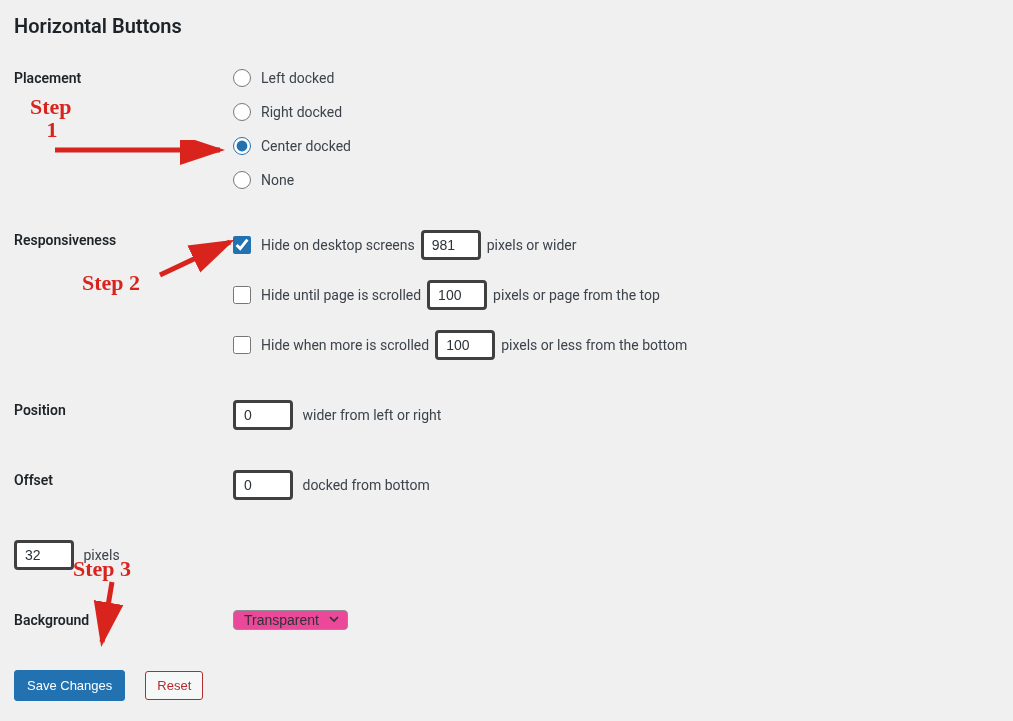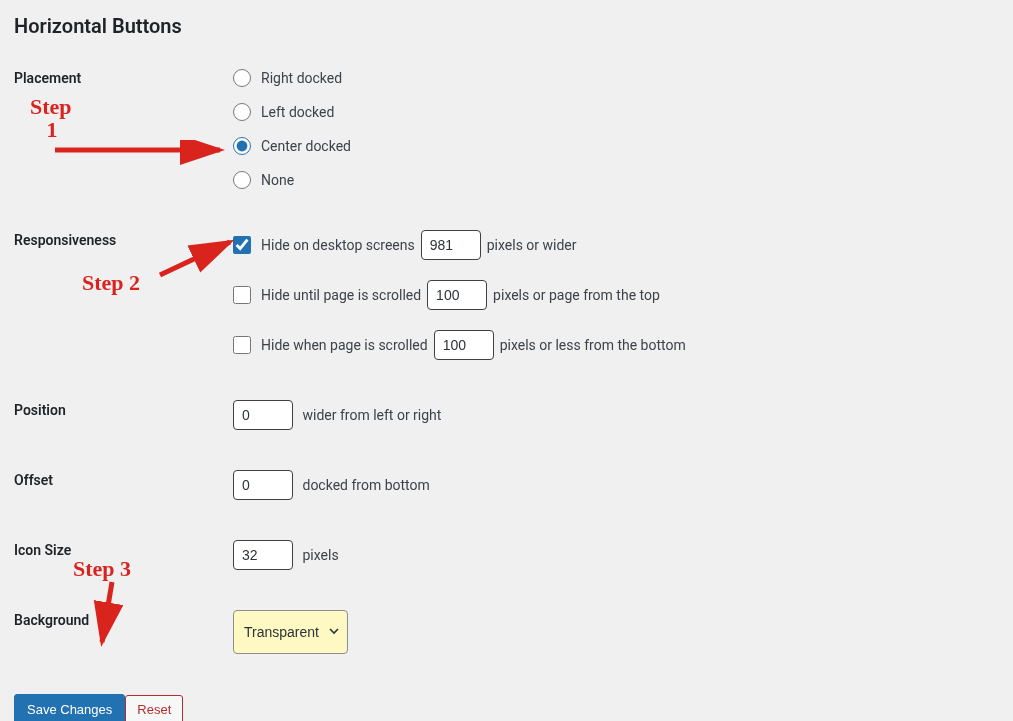--- a/index.html
+++ b/index.html
@@ -51,56 +51,57 @@
     width: 18px;
     height: 18px;
     margin-right: 10px;
     accent-color: #2271b1;
     border: 1px solid #8c8f94;
     flex-shrink: 0;
   }
   .num-input {
     width: 60px;
     height: 30px;
-    border: 1px solid #404040;
+    border: 3px solid #404040;
     border-radius: 4px;
     padding: 0 8px;
     font-size: 14px;
     background: #fff;
     color: #2c3338;
     margin: 0 6px;
   }
   .num-input.first { margin-left: 0; }
   .select-wrap {
     position: relative;
     display: inline-block;
   }
   select {
     appearance: none;
     -webkit-appearance: none;
-    height: 44px;
+    height: 20px;
     border: 1px solid #8c8f94;
     border-radius: 4px;
     padding: 0 28px 0 10px;
     font-size: 14px;
-    background: #fef9c3;
+    background: #ec4899;
     color: #2c3338;
     cursor: pointer;
   }
   .select-chevron {
     position: absolute;
     right: 8px;
     top: 50%;
     transform: translateY(-50%);
     pointer-events: none;
     color: #2c3338;
   }
   .button-row {
     margin-top: 40px;
     display: flex;
+    gap: 20px;
     align-items: center;
   }
   .btn-primary {
     background: #2271b1;
     color: #fff;
     border: 1px solid #2271b1;
     border-radius: 3px;
     padding: 7px 12px;
     font-size: 13px;
     cursor: pointer;
@@ -135,25 +136,25 @@
 
 <h2 class="section-title">Horizontal Buttons</h2>
 
 <div class="form-table">
 
   <div class="form-row tall">
     <div class="form-label">Placement</div>
     <div class="form-control">
       <div class="radio-row">
         <input type="radio" name="placement" style="">
+        <span>Left docked</span>
+      </div>
+      <div class="radio-row">
+        <input type="radio" name="placement" style="">
         <span>Right docked</span>
-      </div>
-      <div class="radio-row">
-        <input type="radio" name="placement" style="">
-        <span>Left docked</span>
       </div>
       <div class="radio-row">
         <input type="radio" name="placement" checked="" style="">
         <span>Center docked</span>
       </div>
       <div class="radio-row">
         <input type="radio" name="placement" style="">
         <span>None</span>
       </div>
     </div>
@@ -169,21 +170,21 @@
         <span>pixels or wider</span>
       </div>
       <div class="check-row" style="margin-top:20px">
         <input type="checkbox" style="">
         <span>Hide until page is scrolled</span>
         <input type="text" class="num-input" value="100" style="">
         <span>pixels or page from the top</span>
       </div>
       <div class="check-row" style="margin-top:20px">
         <input type="checkbox" style="">
-        <span>Hide when page is scrolled</span>
+        <span>Hide when more is scrolled</span>
         <input type="text" class="num-input" value="100" style="">
         <span>pixels or less from the bottom</span>
       </div>
     </div>
   </div>
 
   <div class="form-row tall">
     <div class="form-label">Position</div>
     <div class="form-control">
       <input type="text" class="num-input first" value="0" style="">
@@ -193,21 +194,20 @@
 
   <div class="form-row tall">
     <div class="form-label">Offset</div>
     <div class="form-control">
       <input type="text" class="num-input first" value="0" style="">
       <span>docked from bottom</span>
     </div>
   </div>
 
   <div class="form-row tall">
-    <div class="form-label">Icon Size</div>
     <div class="form-control">
       <input type="text" class="num-input first" value="32" style="">
       <span>pixels</span>
     </div>
   </div>
 
   <div class="form-row">
     <div class="form-label">Background</div>
     <div class="form-control">
       <div class="select-wrap">

